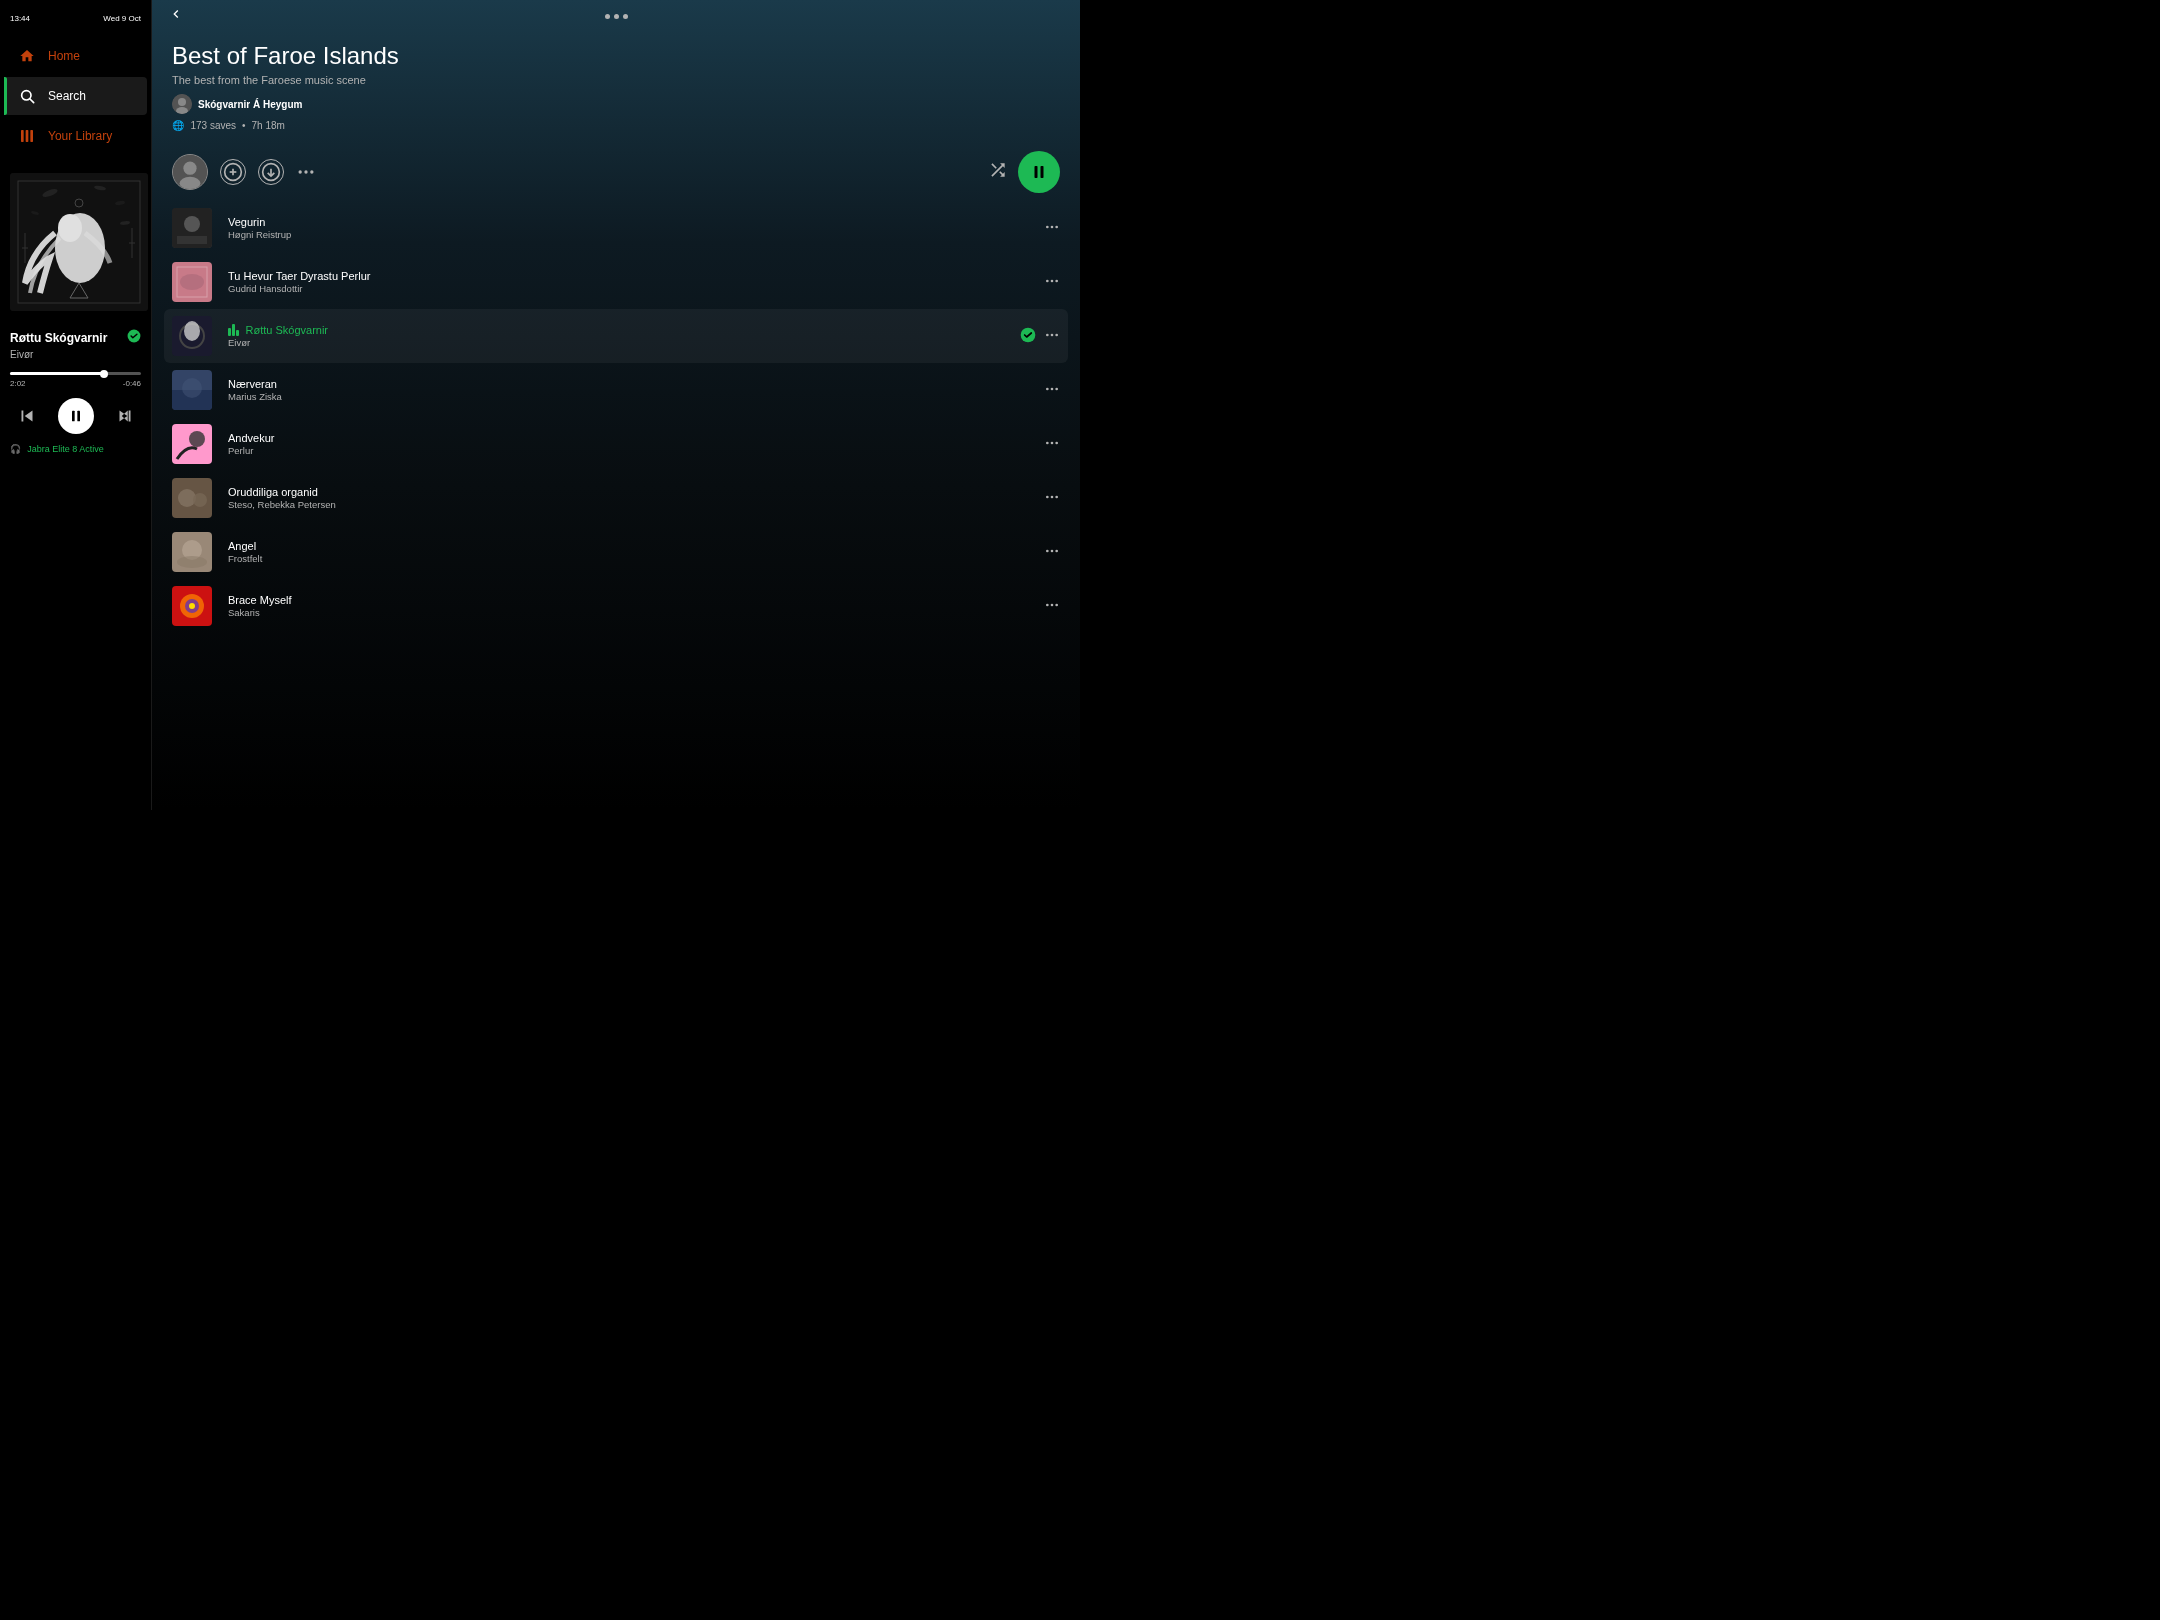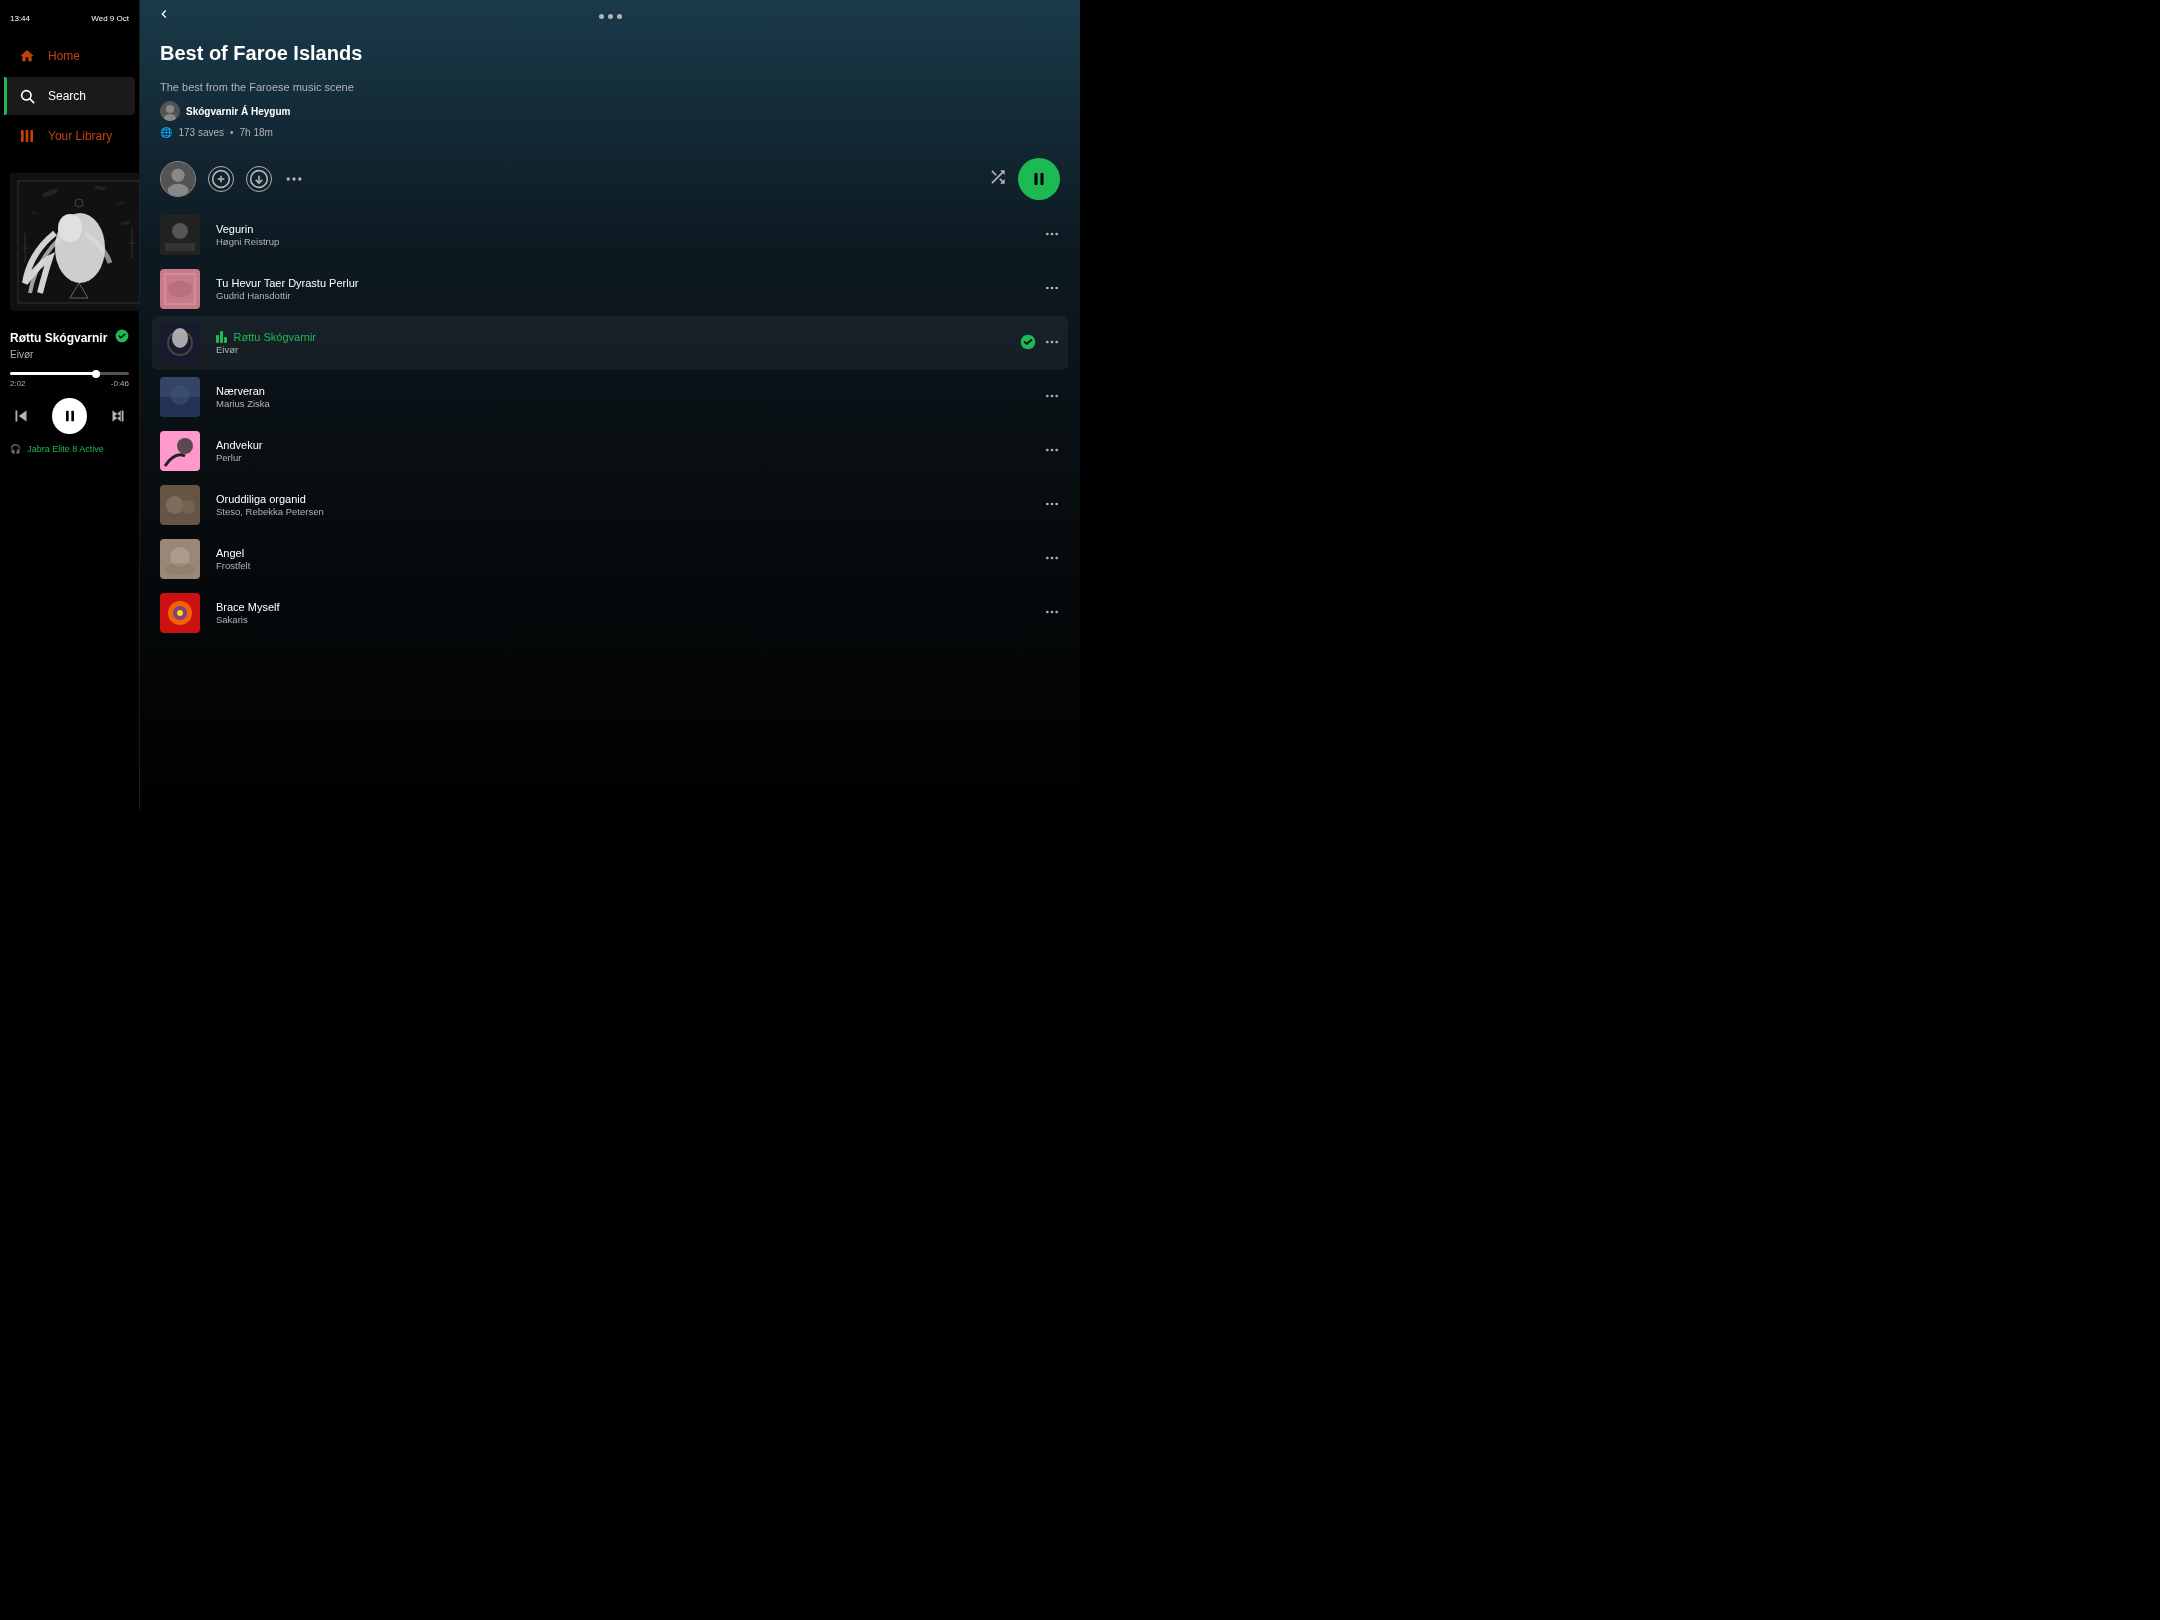--- a/index.html
+++ b/index.html
@@ -9,21 +9,21 @@
       color: #fff;
       width: 1080px;
       height: 810px;
       overflow: hidden;
       display: flex;
       position: relative;
     }
 
     
     .sidebar {
-      width: 140px;
+      width: 152px;
       background: #000;
       display: flex;
       flex-direction: column;
       padding: 12px 0;
       flex-shrink: 0;
       border-right: 1px solid #1a1a1a;
     }
 
     .sidebar-status-bar {
       display: flex;
@@ -235,24 +235,24 @@
       font-size: 16px;
       cursor: pointer;
     }
 
     
     .playlist-header {
       padding: 10px 20px 12px;
     }
 
     .playlist-title {
-      font-size: 20px;
-      font-weight: 700;
+      font-size: 24px;
+      font-weight: 400;
       color: #fff;
-      margin-bottom: 16px;
+      margin-bottom: 4px;
     }
 
     .playlist-desc {
       font-size: 11px;
       color: #b3b3b3;
       margin-bottom: 8px;
     }
 
     .playlist-curator {
       display: flex;

